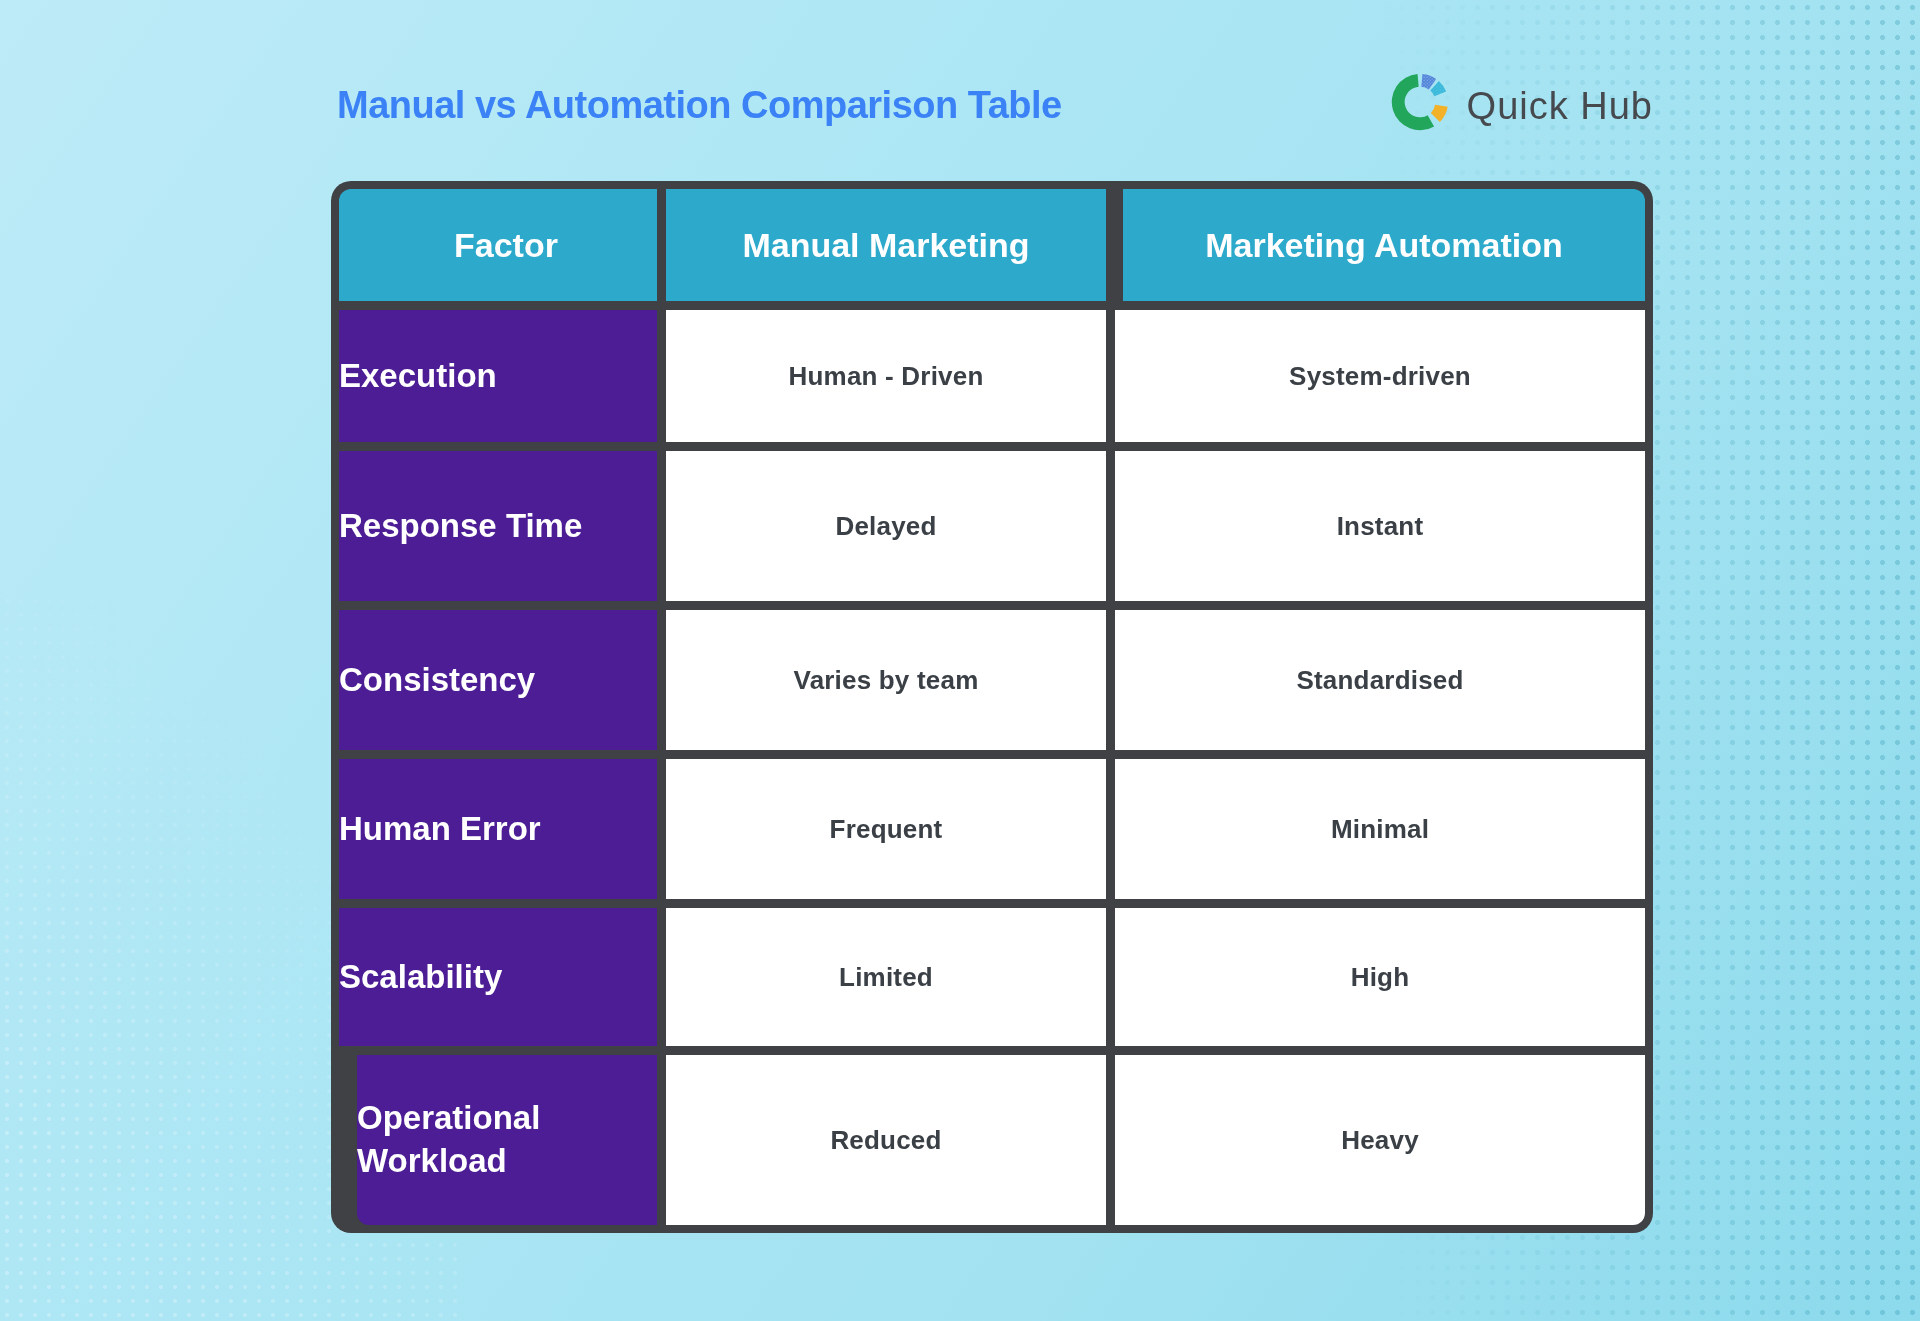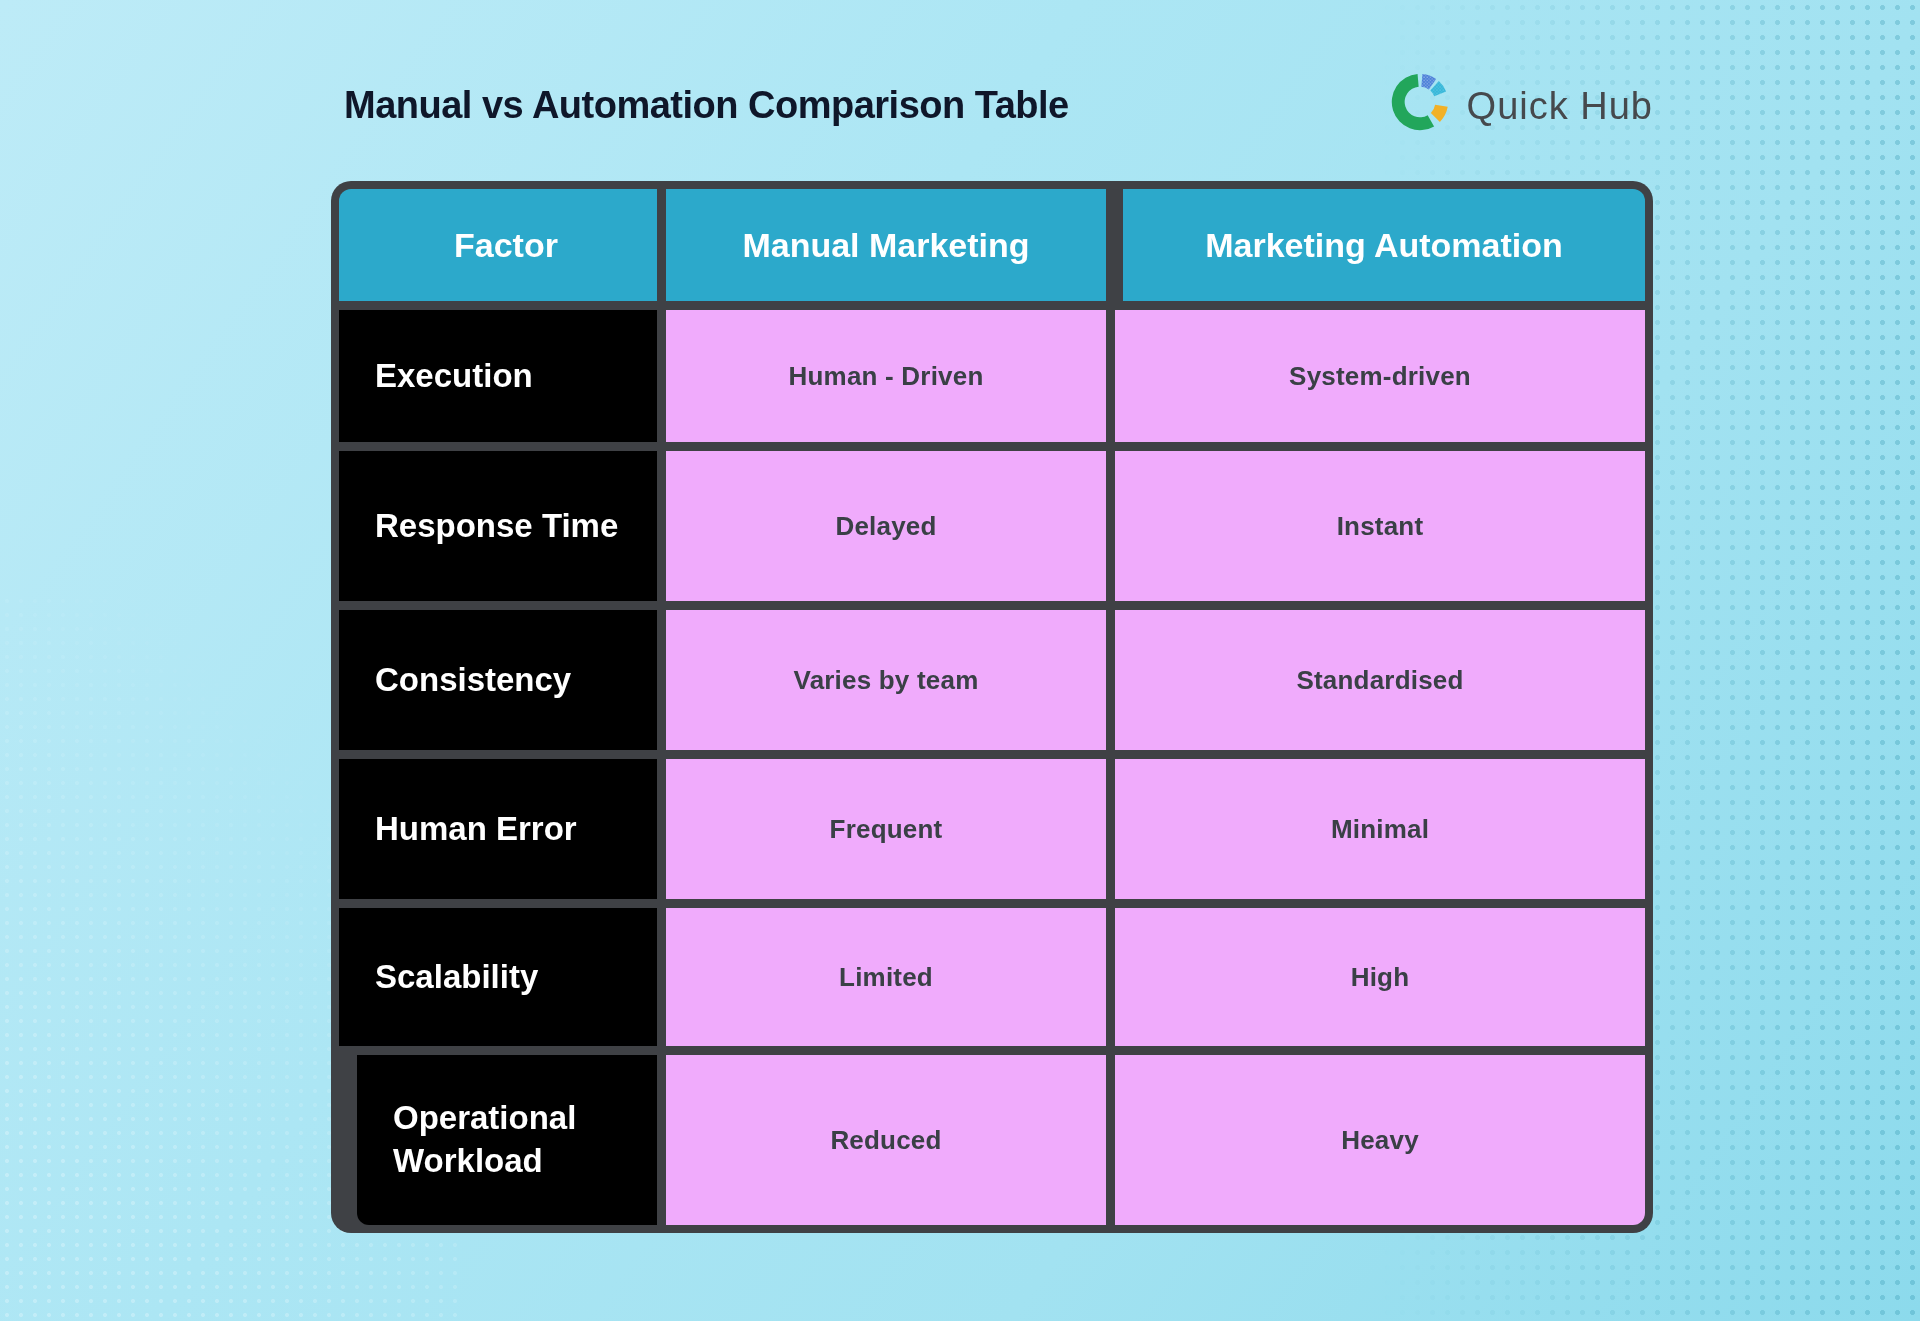--- a/index.html
+++ b/index.html
@@ -20,23 +20,23 @@
   }
   .dots-left {
     position:absolute; bottom:0; left:0; width:460px; height:55%;
     background-image:radial-gradient(rgba(255,255,255,0.55) 1.8px, transparent 2.3px);
     background-size:14px 14px; opacity:.45;
     -webkit-mask-image:linear-gradient(45deg, black 20%, transparent 75%);
     mask-image:linear-gradient(45deg, black 20%, transparent 75%);
   }
 
   .page-title {
-    position:absolute; left:344px; top:86px;
+    position:absolute; left:337px; top:86px;
     font-size:38px; font-weight:bold; letter-spacing:-0.5px;
-    color:#0f172a; line-height:1;
+    color:#3b82f6; line-height:1;
   }
 
   .brand {
     position:absolute; top:70px; right:267px;
     display:flex; align-items:center; gap:15px;
   }
   .brand-icon { width:64px; height:64px; display:block; }
   .brand-name { font-size:38px; color:#46494D; letter-spacing:1px; font-weight:400;margin-top:8px; }
 
   .cmp-table {
@@ -50,28 +50,28 @@
     grid-template-rows:112px 132px 150px 140px 140px 138px 170px;
     gap:9px;
   }
   .cell { display:flex; align-items:center; }
   .th {
     background:#2CA9CB; color:#FFFFFF;
     font-size:34px; font-weight:bold;
     justify-content:center; text-align:center;
   }
   .rh {
-    background:#000000; color:#FFFFFF;
+    background:#4c1d95; color:#FFFFFF;
     font-size:33px; font-weight:bold;
-    padding-left:36px; padding-right:28px;
+    padding-right:28px;
     line-height:1.3;
     justify-content:flex-start; text-align:left;
   }
   .td {
-    background:#f0abfc; color:#3A4046;
+    background:#ffffff; color:#3A4046;
     font-size:26px; font-weight:bold; letter-spacing:0.2px;
     justify-content:center; text-align:center;
   }
   .cell:nth-child(1)  { border-top-left-radius:12px;padding-left:16px; }
   .cell:nth-child(3)  { border-top-right-radius:12px;margin-left:8px; }
   .cell:nth-child(19) { border-bottom-left-radius:12px;margin-left:18px; }
   .cell:nth-child(21) { border-bottom-right-radius:12px; }
 </style>
 </head>
 <body>

